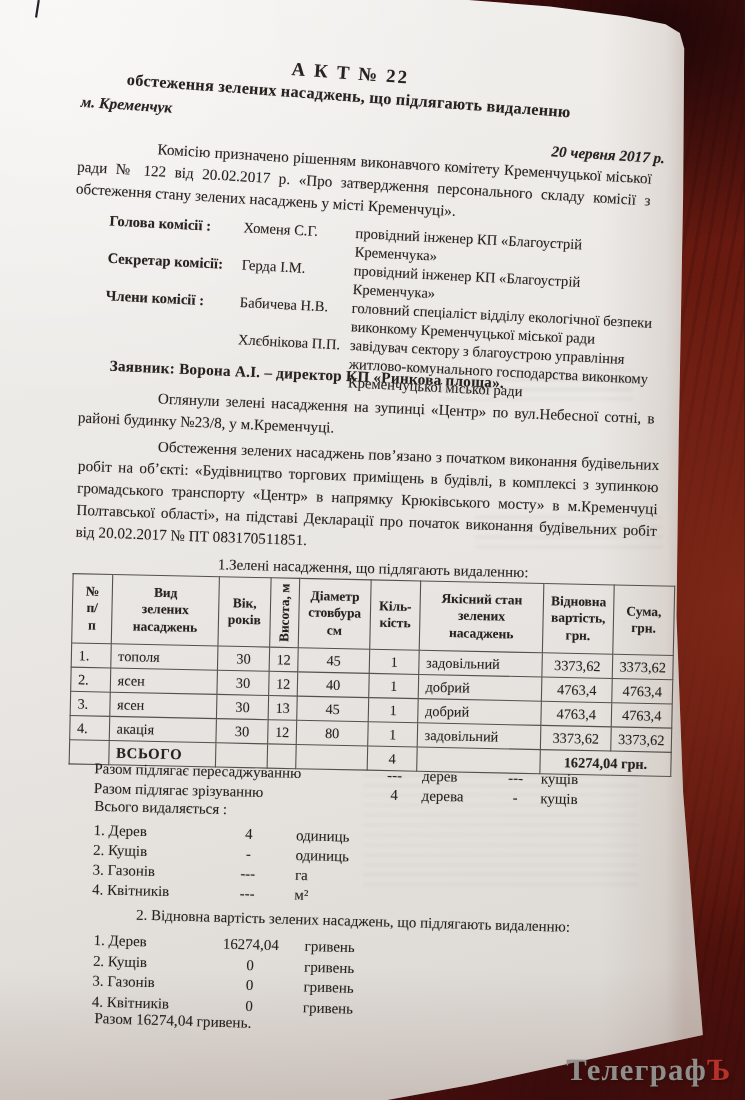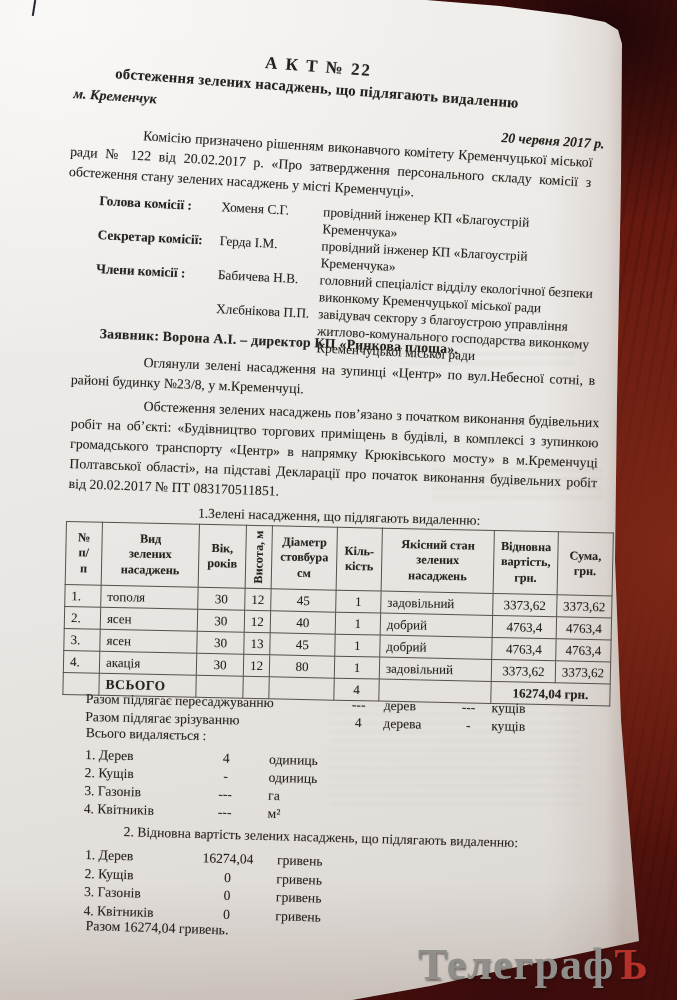--- a/index.html
+++ b/index.html
@@ -79,22 +79,22 @@
   #grand-total{top:918px;left:86px;font-size:13.8px;transform:rotate(1.8deg);}
 
   #pen-mark{position:absolute;left:33px;top:0;width:2px;height:16px;background:#23242b;transform:rotate(9deg);}
 
   .bleed{position:absolute;filter:blur(1.6px);opacity:0.5;
     background:repeating-linear-gradient(0deg, rgba(125,122,115,0.20) 0 2px, rgba(0,0,0,0) 2px 9px);}
   #bleed1{left:400px;top:336px;width:175px;height:28px;}
   #bleed2{left:432px;top:462px;width:170px;height:36px;}
   #bleed3{left:330px;top:700px;width:250px;height:105px;opacity:0.35;}
 
-  #watermark{position:absolute;right:28px;bottom:10px;z-index:10;
-    font-family:"Liberation Serif","DejaVu Serif",serif;font-weight:bold;font-size:44px;letter-spacing:1px;
+  #watermark{position:absolute;right:12px;bottom:10px;z-index:10;
+    font-family:"Liberation Serif","DejaVu Serif",serif;font-weight:bold;font-size:28px;letter-spacing:1px;
     color:#8f8e8b;text-shadow:1px 2px 2px rgba(30,15,12,0.5);}
   #watermark .wm-red{color:#b5312a;}
 </style>
 </head>
 <body>
 
 <div id="canvas">
   <div id="paper">
     <div id="pen-mark"></div>
 

